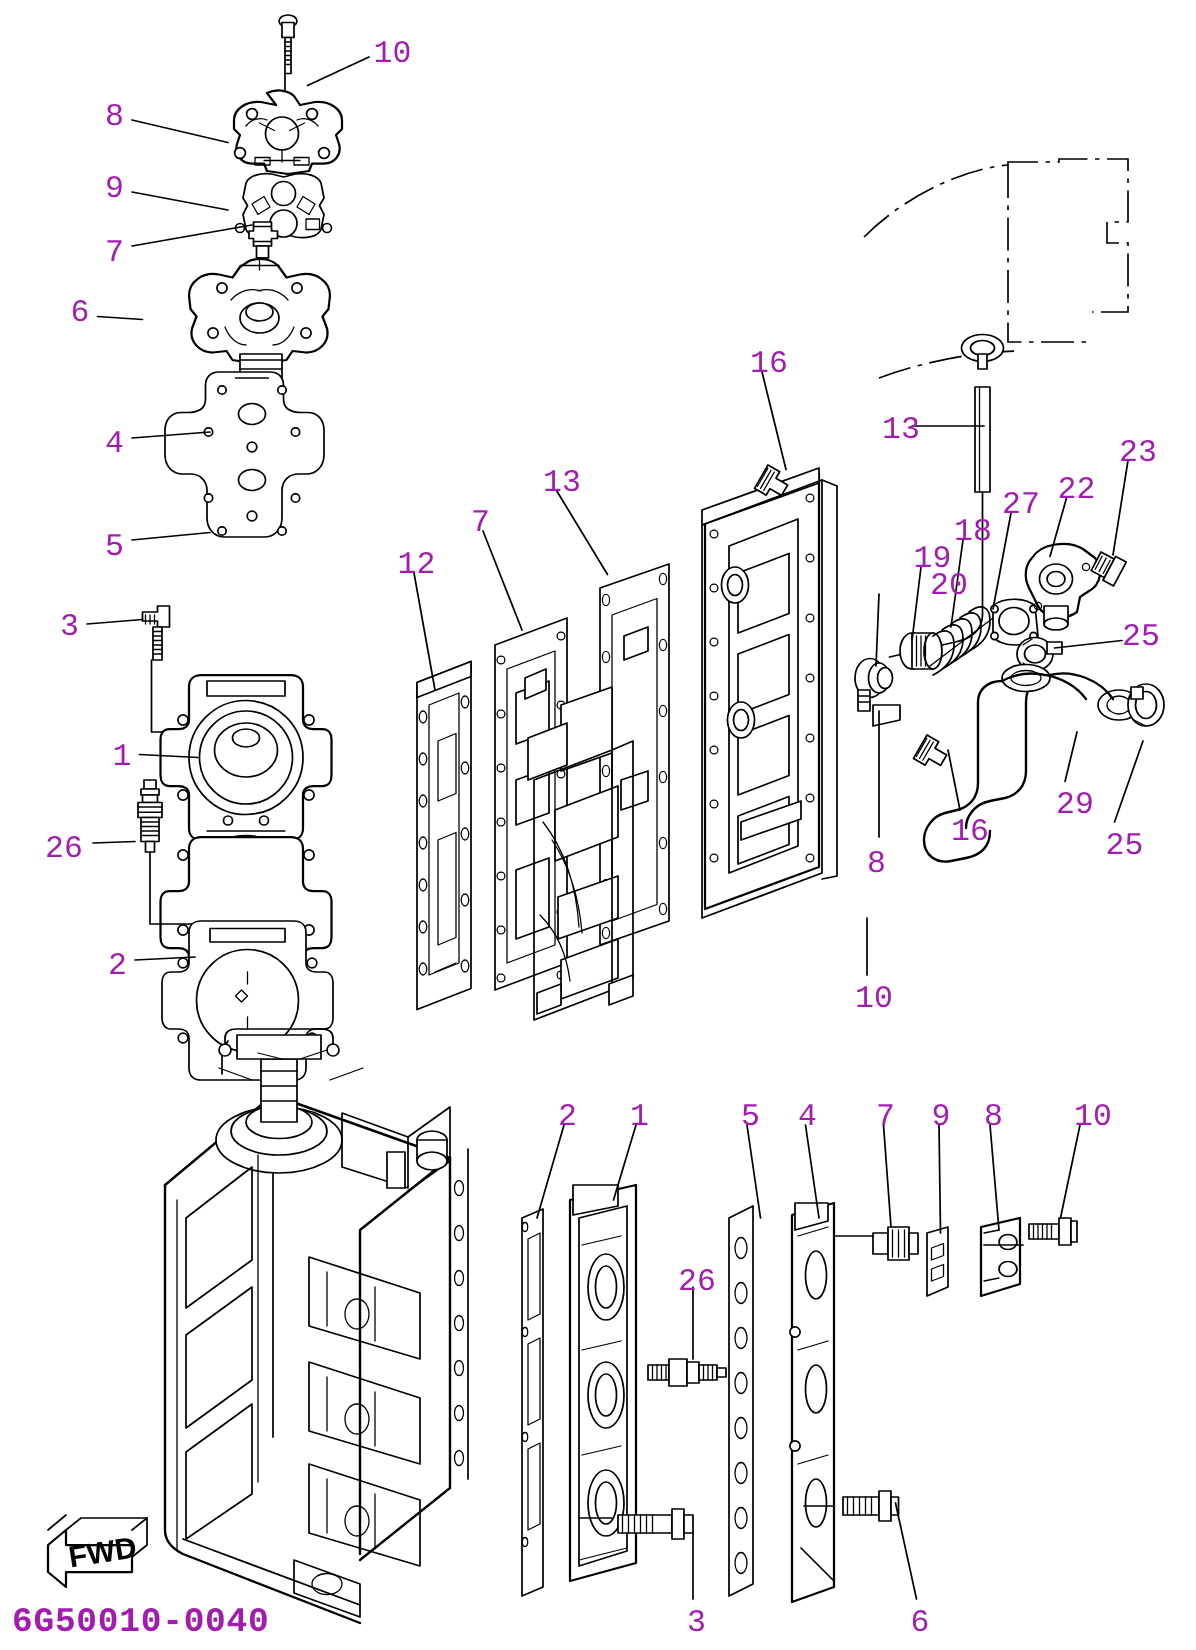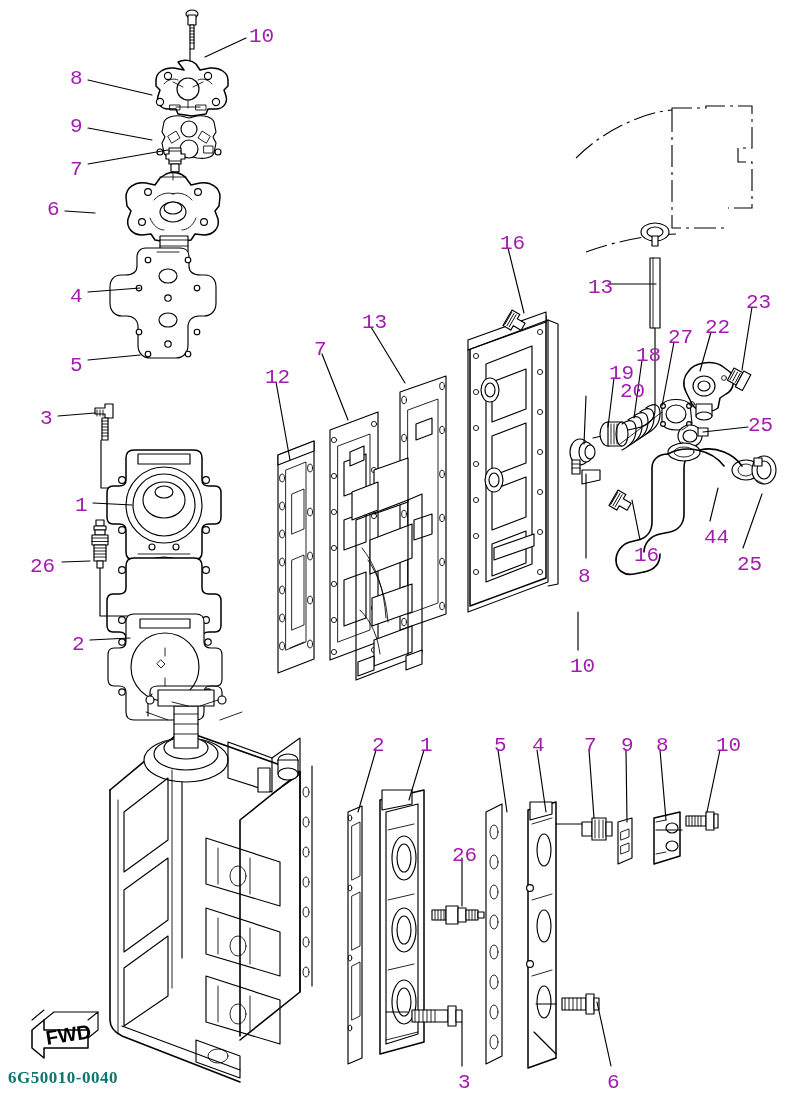--- a/index.html
+++ b/index.html
@@ -17,24 +17,24 @@
     font-size:21px;
     font-weight:400;
     color:#a21caf;
     line-height:1;
     white-space:nowrap;
     letter-spacing:0px;
   }
   .partno{
     position:absolute;
     left:8px;top:1068px;
-    font-family:Liberation Serif, serif;
-    font-size:17px;
+    font-family:Liberation Mono, monospace;
+    font-size:23px;
     font-weight:700;
-    color:#0f766e;
+    color:#a21caf;
     letter-spacing:0.5px;
   }
   .fwdtext{
     font-family:"Liberation Sans", sans-serif;
     font-size:20px;font-weight:700;fill:#000;
   }
 </style>
 </head>
 <body>
 
@@ -672,21 +672,21 @@
       <div class="callout" style="left: 746px; top: 292px;">23</div>
       <div class="callout" style="left: 705px; top: 317px;">22</div>
       <div class="callout" style="left: 668px; top: 327px;">27</div>
       <div class="callout" style="left: 636px; top: 345px;">18</div>
       <div class="callout" style="left: 609px; top: 363px;">19</div>
       <div class="callout" style="left: 580px; top: 381px; margin-left: 40px;">20</div>
       <div class="callout" style="left: 748px; top: 415px;">25</div>
       <div class="callout" style="left: 578px; top: 566px;">8</div>
       <div class="callout" style="left: 634px; top: 545px;">16</div>
       <div class="callout" style="left: 570px; top: 656px;">10</div>
-      <div class="callout" style="left: 704px; top: 527px;">44</div>
+      <div class="callout" style="left: 704px; top: 527px;">29</div>
       <div class="callout" style="left: 737px; top: 554px;">25</div>
       <div class="callout" style="left: 372px; top: 735px;">2</div>
       <div class="callout" style="left: 420px; top: 735px;">1</div>
       <div class="callout" style="left: 494px; top: 735px;">5</div>
       <div class="callout" style="left: 532px; top: 735px;">4</div>
       <div class="callout" style="left: 584px; top: 735px;">7</div>
       <div class="callout" style="left: 621px; top: 735px;">9</div>
       <div class="callout" style="left: 656px; top: 735px;">8</div>
       <div class="callout" style="left: 716px; top: 735px;">10</div>
       <div class="callout" style="left: 452px; top: 845px;">26</div>

